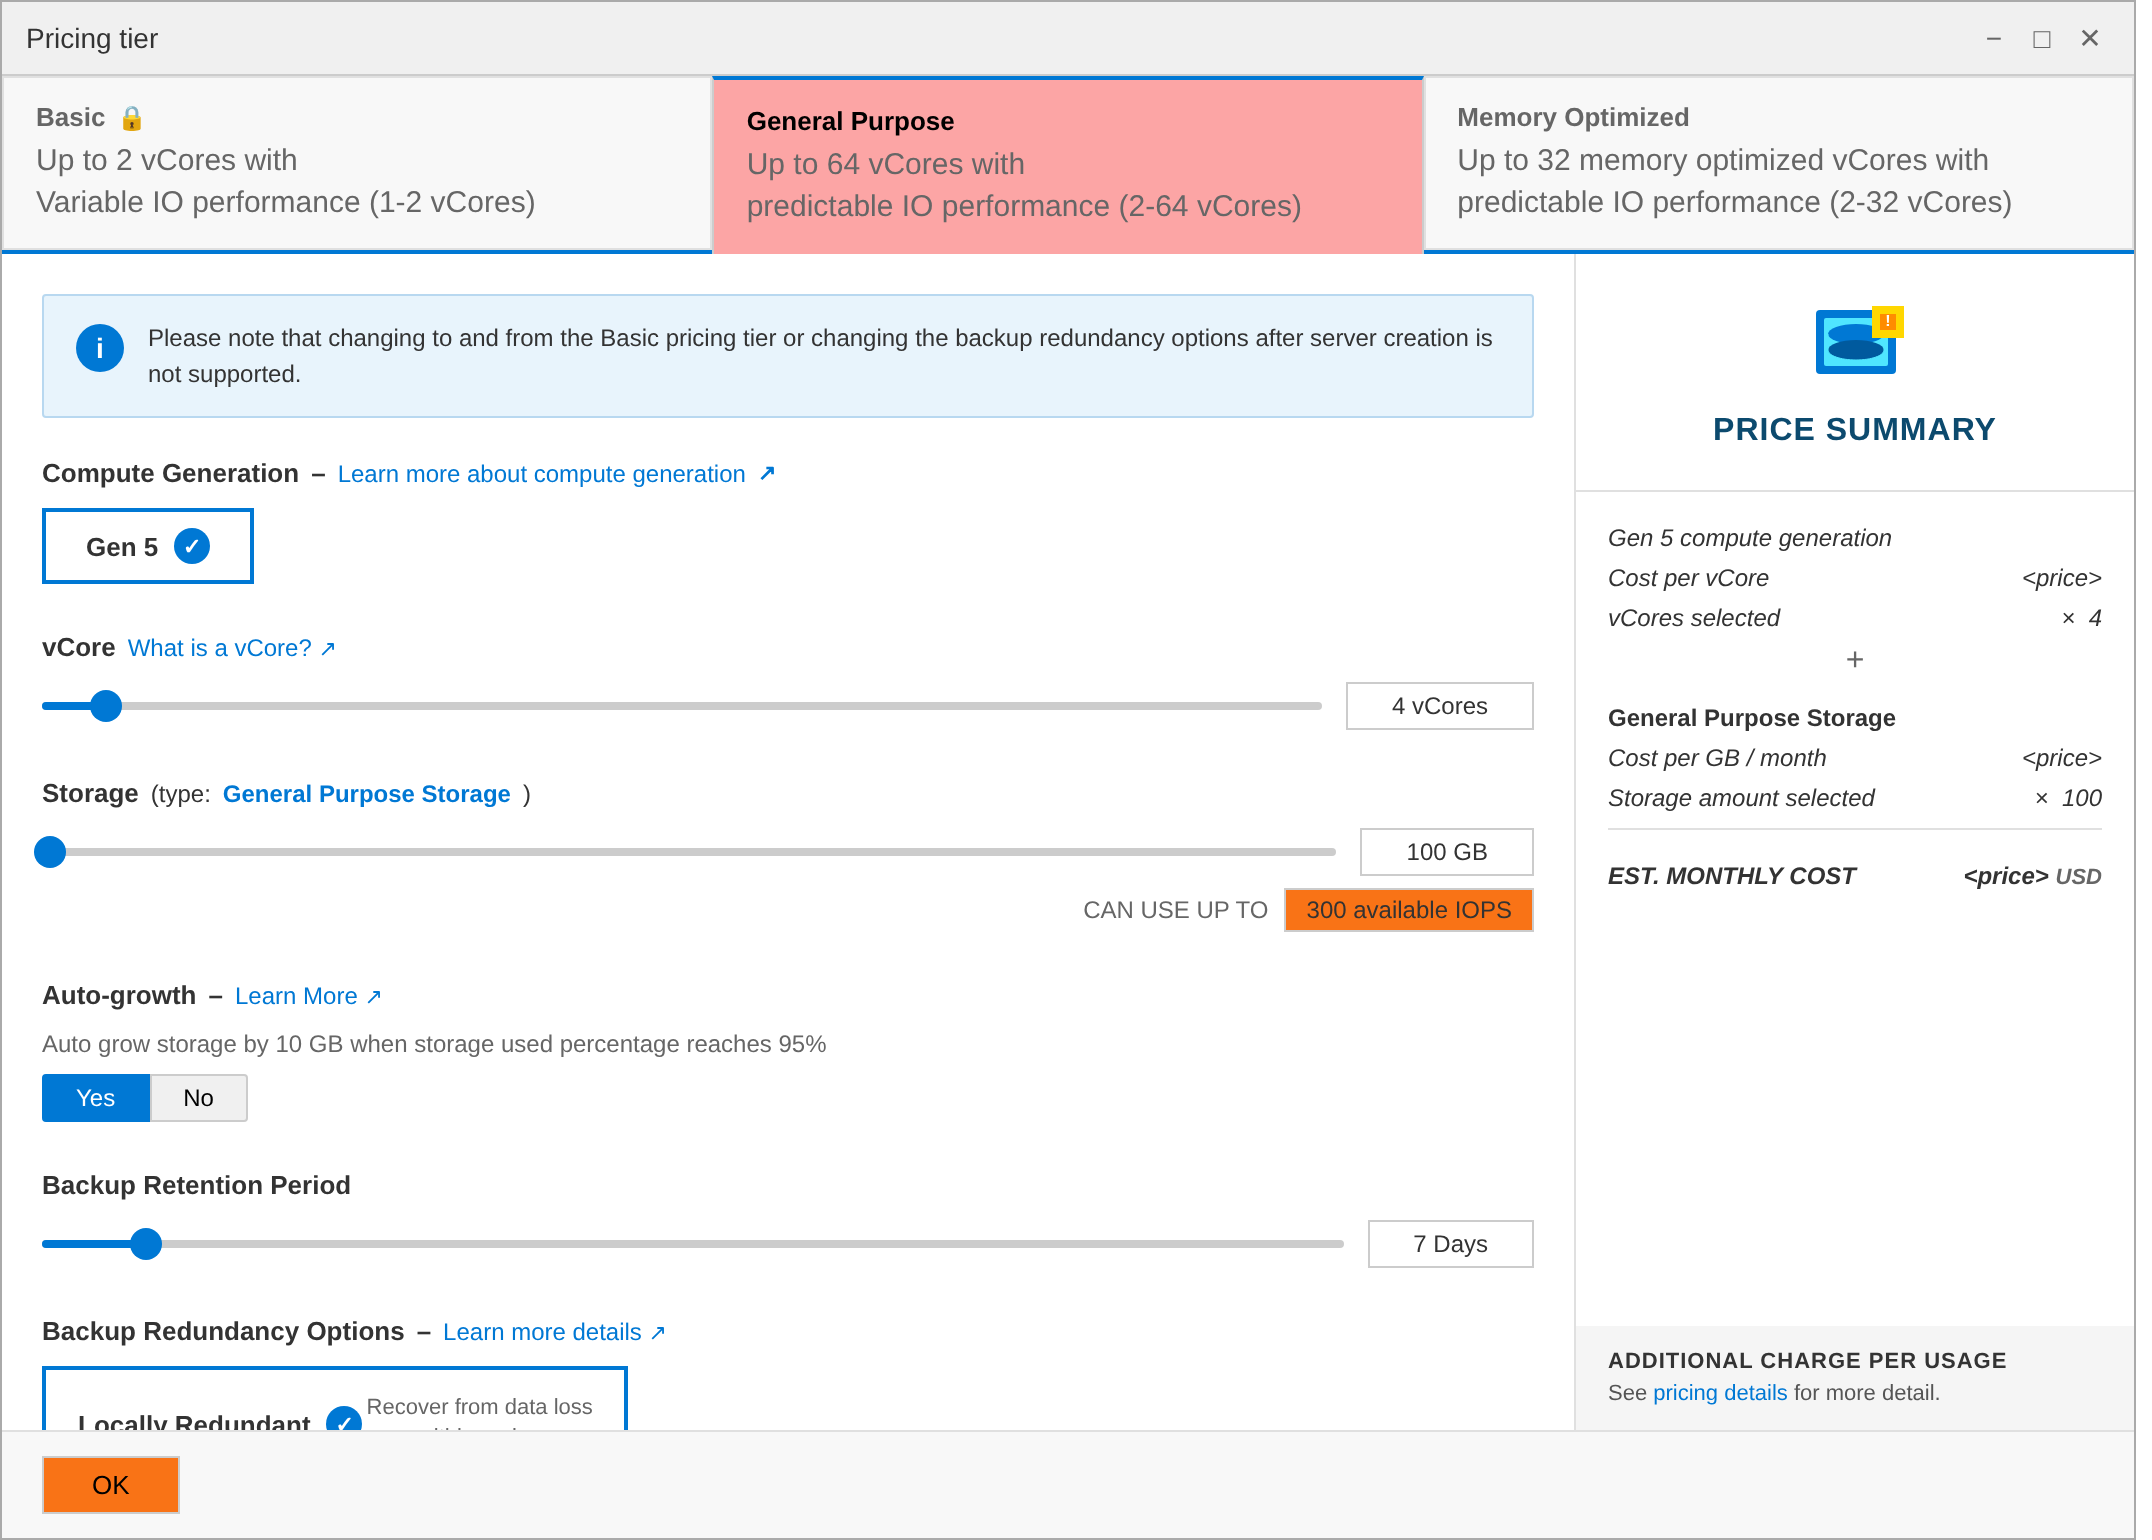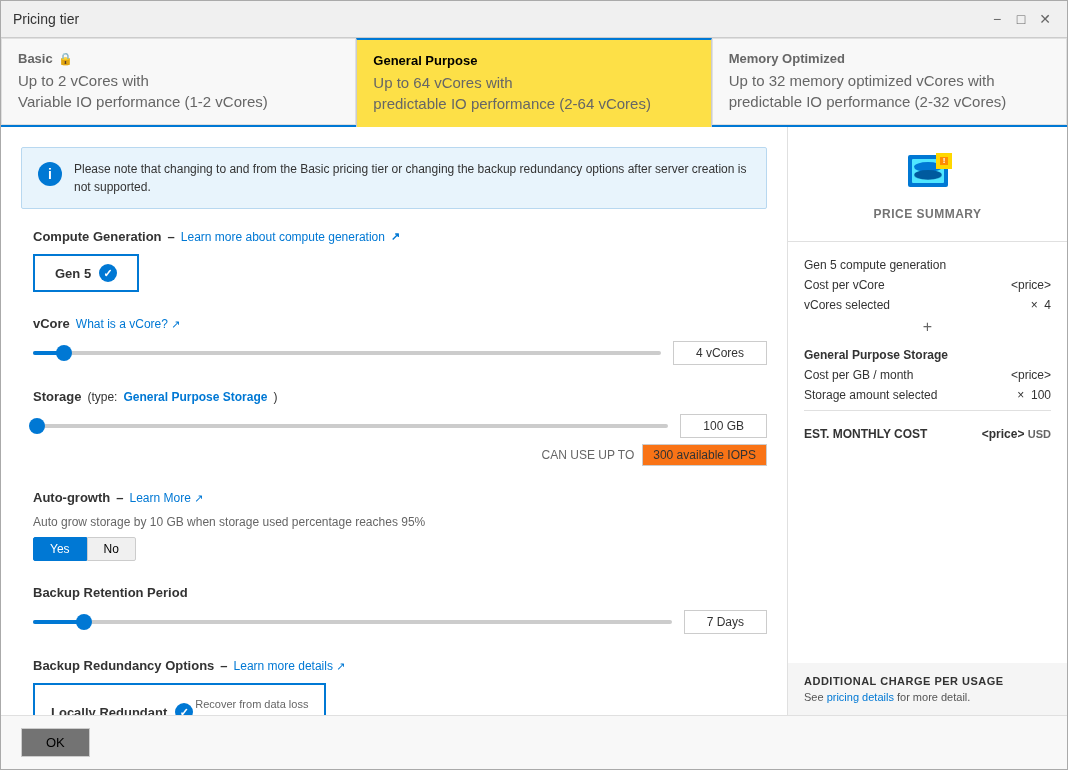--- a/index.html
+++ b/index.html
@@ -7,36 +7,36 @@
 
     .window { width: 1068px; height: 770px; border: 1px solid #aaa; display: flex; flex-direction: column; background: #fff; }
 
     .title-bar { background: #f0f0f0; padding: 8px 12px; display: flex; justify-content: space-between; align-items: center; border-bottom: 1px solid #ccc; }
     .title-bar-title { font-size: 14px; font-weight: 400; color: #333; }
     .title-bar-controls { display: flex; gap: 4px; }
     .title-bar-btn { width: 20px; height: 20px; background: none; border: none; cursor: pointer; font-size: 14px; color: #666; display: flex; align-items: center; justify-content: center; }
 
     .tier-tabs { display: flex; border-bottom: 2px solid #0078d4; background: #fff; }
     .tier-tab { flex: 1; padding: 12px 16px; cursor: pointer; border: none; background: none; text-align: left; }
-    .tier-tab.active { background: #fde047; border-top: 2px solid #0078d4; border-left: 1px solid #ccc; border-right: 1px solid #ccc; margin-bottom: -2px; }
+    .tier-tab.active { background: #fca5a5; border-top: 2px solid #0078d4; border-left: 1px solid #ccc; border-right: 1px solid #ccc; margin-bottom: -2px; }
     .tier-tab.inactive { background: #f8f8f8; border: 1px solid #e0e0e0; color: #666; }
     .tier-tab-name { font-size: 13px; font-weight: 600; display: flex; align-items: center; gap: 6px; }
     .tier-tab-desc { font-size: 15px; color: #666; margin-top: 4px; line-height: 1.4; }
     .lock-icon { font-size: 12px; }
 
     .content-area { display: flex; flex: 1; overflow: hidden; }
 
     .main-panel { flex: 1; padding: 20px; overflow-y: auto; }
     .side-panel { width: 280px; background: #fff; border-left: 1px solid #e0e0e0; padding: 0; display: flex; flex-direction: column; }
 
     .info-banner { background: #e8f4fc; border: 1px solid #b8d8f0; border-radius: 2px; padding: 12px 16px; display: flex; align-items: flex-start; gap: 12px; margin-bottom: 20px; }
     .info-icon { width: 24px; height: 24px; background: #0078d4; border-radius: 50%; color: white; display: flex; align-items: center; justify-content: center; font-weight: bold; font-size: 14px; flex-shrink: 0; margin-top: 2px; }
     .info-text { font-size: 12px; color: #333; line-height: 1.5; }
 
-    .section { margin-bottom: 24px; margin-left: 12px; }
+    .section { margin-bottom: 24px; }
     .section-label { font-size: 13px; font-weight: 600; margin-bottom: 10px; display: flex; align-items: center; gap: 6px; }
     .section-link { color: #0078d4; text-decoration: none; font-weight: 400; font-size: 12px; cursor: pointer; }
 
     .gen-options { display: flex; gap: 10px; flex-wrap: wrap; }
     .gen-option { border: 2px solid #0078d4; padding: 8px 20px; cursor: pointer; display: flex; align-items: center; gap: 8px; font-size: 13px; font-weight: 600; background: #fff; }
     .gen-option.selected { border-color: #0078d4; }
     .check-circle { width: 18px; height: 18px; background: #0078d4; border-radius: 50%; color: white; display: flex; align-items: center; justify-content: center; font-size: 11px; flex-shrink: 0; }
 
     .slider-row { display: flex; align-items: center; gap: 12px; }
     .slider-container { flex: 1; position: relative; height: 20px; display: flex; align-items: center; }
@@ -57,37 +57,37 @@
     .toggle-btn:first-child { border-radius: 2px 0 0 2px; }
     .toggle-btn:last-child { border-radius: 0 2px 2px 0; }
 
     .autogrow-desc { font-size: 12px; color: #666; margin-bottom: 8px; }
 
     .backup-option-card { border: 2px solid #0078d4; padding: 12px 16px; cursor: pointer; display: inline-flex; flex-direction: row; gap: 2px; min-width: 160px; background: #fff; position: relative; }
     .backup-option-name { font-size: 13px; font-weight: 600; display: flex; align-items: center; gap: 8px; }
     .backup-option-desc { font-size: 11px; color: #666; text-align: center; line-height: 1.4; }
 
     .price-summary-header { background: #fff; padding: 20px; display: flex; flex-direction: column; align-items: center; border-bottom: 1px solid #e0e0e0; }
-    .price-summary-label { font-size: 12px; font-weight: 700; color: #737373; margin-top: 12px; letter-spacing: 0.5px; }
+    .price-summary-label { font-size: 16px; font-weight: 700; color: #0c4a6e; margin-top: 12px; letter-spacing: 0.5px; }
 
     .price-details { padding: 16px; flex: 1; }
-    .price-row { display: flex; justify-content: space-between; align-items: center; margin-bottom: 6px; font-size: 12px; }
+    .price-row { display: flex; justify-content: space-between; align-items: center; margin-bottom: 6px; font-size: 12px; font-style: italic; }
     .price-row.bold { font-weight: 700; margin-top: 8px; padding-top: 8px; }
     .price-section-title { font-size: 12px; font-weight: 700; margin-top: 12px; margin-bottom: 6px; }
     .price-usd { font-size: 11px; color: #666; }
     .plus-sign { text-align: center; font-size: 16px; color: #666; margin: 4px 0; }
     .divider { border: none; border-top: 1px solid #e0e0e0; margin: 8px 0; }
 
     .additional-charge { background: #f5f5f5; padding: 12px 16px; margin-top: auto; }
     .additional-charge-title { font-size: 11px; font-weight: 700; margin-bottom: 4px; letter-spacing: 0.5px; }
     .additional-charge-text { font-size: 11px; color: #555; }
     .additional-charge-link { color: #0078d4; text-decoration: none; }
 
     .footer { padding: 12px 20px; border-top: 1px solid #e0e0e0; background: #f8f8f8; }
-    .ok-btn { padding: 6px 24px; background: #737373; border: 1px solid #ccc; font-size: 13px; cursor: pointer; }
+    .ok-btn { padding: 6px 24px; background: #f97316; border: 1px solid #ccc; font-size: 13px; cursor: pointer; }
 
     
     .db-svg { width: 48px; height: 48px; }
   </style>
 </head>
 <body>
 
 <div class="window">
 
   <div class="title-bar">

